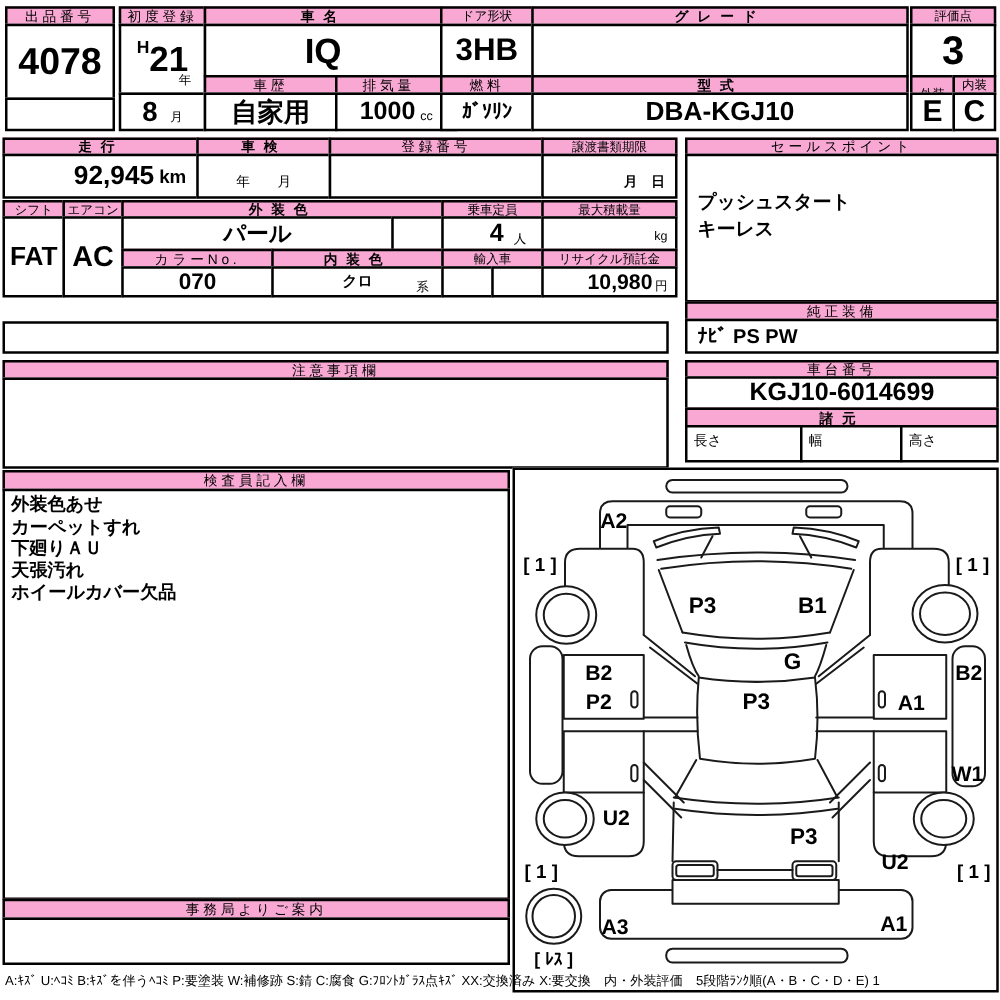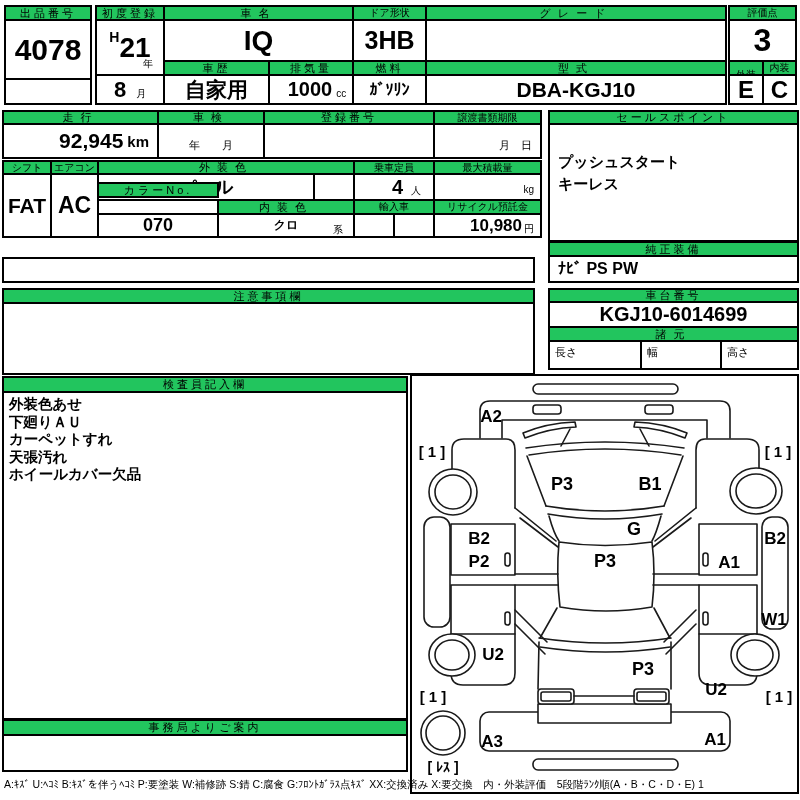--- a/index.html
+++ b/index.html
@@ -1,19 +1,19 @@
 <!DOCTYPE html>
 <html><head>
 <meta charset="utf-8">
 <style>
   html,body{margin:0;padding:0;background:#f2f2f2;}
   .sheet{position:relative;width:800px;height:800px;background:#fff;font-family:"Liberation Sans","DejaVu Sans",sans-serif;color:#000;overflow:hidden;}
   .box{position:absolute;border:2px solid #000;box-sizing:border-box;background:#fff;}
-  .hdr{background:#22c55e;display:flex;align-items:center;justify-content:center;font-size:11px;letter-spacing:3px;white-space:nowrap;overflow:hidden;}
-  .hdr.w{letter-spacing:7px;}
+  .hdr{background:#f9a8d4;display:flex;align-items:center;justify-content:center;font-size:11px;letter-spacing:3px;white-space:nowrap;overflow:hidden;}
+  .hdr.w{letter-spacing:7px;font-weight:bold;}
   .hdr.t{font-size:10px;letter-spacing:0;}
   .val{display:flex;align-items:center;justify-content:center;font-weight:bold;white-space:nowrap;}
   .u{font-size:10px;font-weight:normal;}
   .rt{justify-content:flex-end;}
   .bb{align-items:flex-end;padding-bottom:4px;}
   .legend{position:absolute;font-size:10.5px;white-space:nowrap;}
   .insline{font-size:14.5px;font-weight:bold;line-height:17.5px;}
   .salesline{font-size:15px;font-weight:bold;line-height:22px;}
   svg text{font-family:"Liberation Sans","DejaVu Sans",sans-serif;font-weight:bold;fill:#000;stroke:none;}
 </style>
@@ -67,39 +67,39 @@
   <div class="box hdr w" style="left:2px;top:110px;width:157px;height:15px">走行</div>
   <div class="box val rt" style="left:2px;top:123px;width:157px;height:36px;padding-right:8px">
     <span style="font-size:21px">92,945</span>
     <span style="font-size:15px;margin-left:4px">km</span>
   </div>
   <div class="box hdr w" style="left:157px;top:110px;width:108px;height:15px">車検</div>
   <div class="box val bb" style="left:157px;top:123px;width:108px;height:36px;font-size:11px;font-weight:normal">年　　月</div>
   <div class="box hdr" style="left:263px;top:110px;width:172px;height:15px">登録番号</div>
   <div class="box val" style="left:263px;top:123px;width:172px;height:36px"></div>
   <div class="box hdr t" style="left:433px;top:110px;width:109px;height:15px">譲渡書類期限</div>
-  <div class="box val bb rt" style="left:433px;top:123px;width:109px;height:36px;font-size:11px;font-weight:normal;padding-right:8px">月　日</div>
+  <div class="box val bb rt" style="left:433px;top:123px;width:109px;height:36px;font-size:11px;font-weight:bold;padding-right:8px">月　日</div>
 
   <div class="box hdr t" style="left:2px;top:160px;width:50px;height:15px">シフト</div>
   <div class="box hdr t" style="left:50px;top:160px;width:49px;height:15px">エアコン</div>
   <div class="box val" style="left:2px;top:173px;width:50px;height:65px;font-size:21px">FAT</div>
   <div class="box val" style="left:50px;top:173px;width:49px;height:65px;font-size:23px">AC</div>
 
   <div class="box hdr w" style="left:97px;top:160px;width:258px;height:15px">外装色</div>
   <div class="box val" style="left:97px;top:173px;width:218px;height:28px;font-size:18px">パール</div>
   <div class="box" style="left:313px;top:173px;width:42px;height:28px"></div>
   <div class="box hdr t" style="left:353px;top:160px;width:82px;height:15px">乗車定員</div>
   <div class="box val rt" style="left:353px;top:173px;width:82px;height:28px;padding-right:12px">
     <span style="font-size:20px">4</span>
     <span class="u" style="margin-left:8px;margin-top:8px">人</span>
   </div>
   <div class="box hdr t" style="left:433px;top:160px;width:109px;height:15px">最大積載量</div>
   <div class="box val rt bb" style="left:433px;top:173px;width:109px;height:28px;font-weight:normal;font-size:10px;padding-right:6px">kg</div>
 
-  <div class="box hdr" style="left:97px;top:182px;width:122px;height:16px">カラーNo.</div>
+  <div class="box hdr" style="left:97px;top:199px;width:122px;height:16px">カラーNo.</div>
   <div class="box val" style="left:97px;top:213px;width:122px;height:25px;font-size:18px">070</div>
   <div class="box hdr w" style="left:217px;top:199px;width:138px;height:16px">内装色</div>
   <div class="box val" style="left:217px;top:213px;width:138px;height:25px">
     <span style="font-size:12px">クロ</span>
     <span class="u" style="position:absolute;right:10px;top:8px">系</span>
   </div>
   <div class="box hdr t" style="left:353px;top:199px;width:82px;height:16px">輸入車</div>
   <div class="box" style="left:353px;top:213px;width:42px;height:25px"></div>
   <div class="box" style="left:393px;top:213px;width:42px;height:25px"></div>
   <div class="box hdr t" style="left:433px;top:199px;width:109px;height:16px">リサイクル預託金</div>
@@ -124,22 +124,22 @@
   <div class="box hdr" style="left:548px;top:288px;width:251px;height:15px">車台番号</div>
   <div class="box val" style="left:548px;top:301px;width:251px;height:27px;font-size:20px">KGJ10-6014699</div>
   <div class="box hdr w" style="left:548px;top:326px;width:251px;height:16px">諸元</div>
   <div class="box" style="left:548px;top:340px;width:94px;height:30px;font-size:11px;padding:3px 0 0 5px">長さ</div>
   <div class="box" style="left:640px;top:340px;width:82px;height:30px;font-size:11px;padding:3px 0 0 5px">幅</div>
   <div class="box" style="left:720px;top:340px;width:79px;height:30px;font-size:11px;padding:3px 0 0 5px">高さ</div>
 
   <div class="box hdr" style="left:2px;top:376px;width:406px;height:17px">検査員記入欄</div>
   <div class="box" style="left:2px;top:391px;width:406px;height:329px;padding:3px 5px">
     <div class="insline">外装色あせ</div>
+    <div class="insline">カーペットすれ</div>
     <div class="insline">下廻りＡＵ</div>
-    <div class="insline">カーペットすれ</div>
     <div class="insline">天張汚れ</div>
     <div class="insline">ホイールカバー欠品</div>
   </div>
 
   <div class="box hdr" style="left:2px;top:719px;width:406px;height:17px">事務局よりご案内</div>
   <div class="box" style="left:2px;top:734px;width:406px;height:38px"></div>
 
   <div class="box" style="left:410px;top:374px;width:389px;height:420px">
     <svg width="385" height="416" viewBox="0 0 385 416">
       <g stroke="#1a1a1a" fill="none" stroke-width="1.6" stroke-linejoin="round" stroke-linecap="round">

